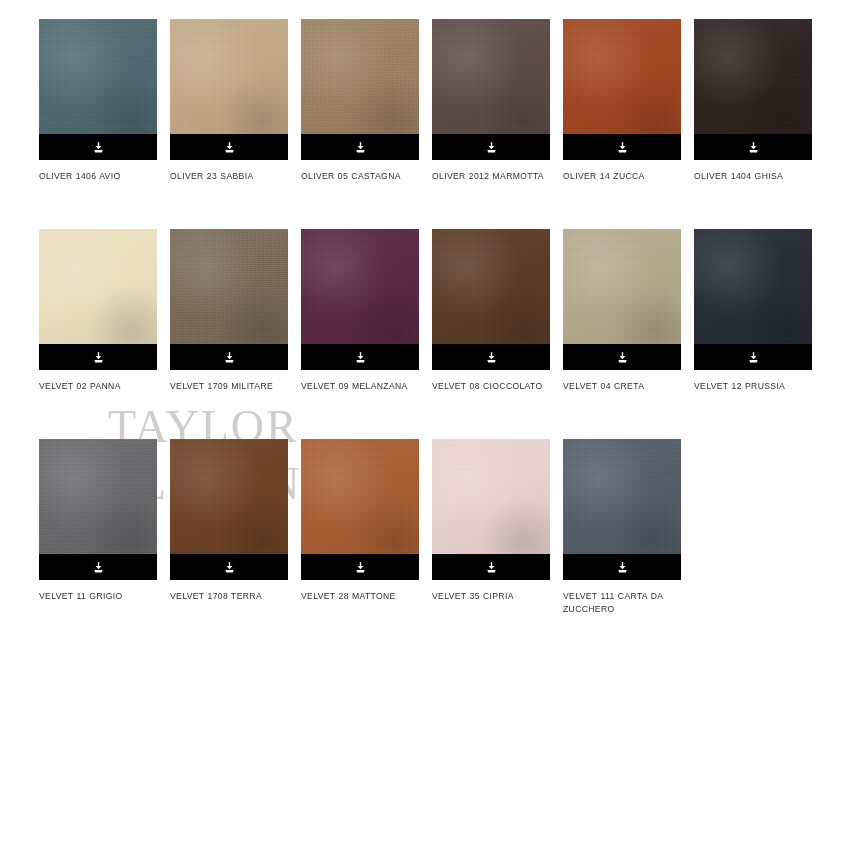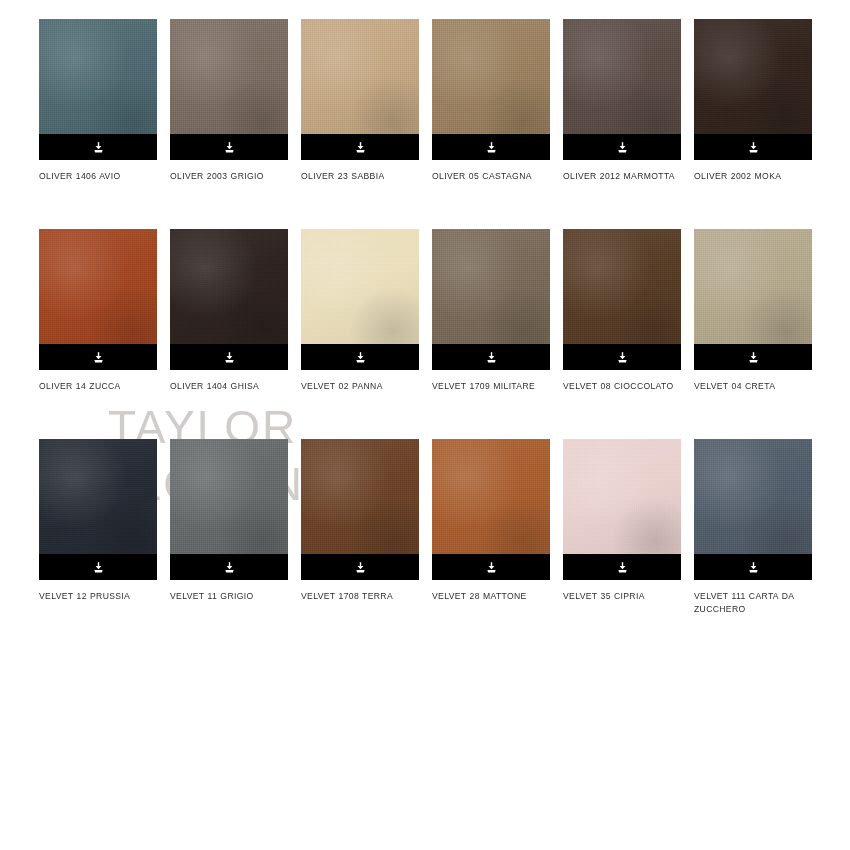--- a/index.html
+++ b/index.html
@@ -20,21 +20,21 @@
     background: #ffffff;
   }
 
   
   #watermark {
     position: absolute;
     left: 108px;
     top: 404px;
     z-index: 5;
     pointer-events: none;
-    font-family: Liberation Sans, sans-serif;
+    font-family: Liberation Serif, serif;
     font-size: 46px;
     line-height: 46px;
     letter-spacing: 2px;
     color: #c9c6c2;
     opacity: 0.88;
     white-space: nowrap;
   }
   #watermark .wm-line-2 { display: block; margin-top: 2px; }
   #watermark .wm-mark {
     font-size: 26px;
@@ -163,37 +163,20 @@
                 <path d="M6.6 9.4 L12 15.2 L17.4 9.4 Z" fill="#ffffff"></path>
                 <path d="M4.4 16.4 L19.6 16.4 L18.2 21.2 L5.8 21.2 Z" fill="#ffffff"></path>
               </svg>
             </span>
           </div>
         </div>
         <div class="swatch-label">OLIVER 1406 AVIO</div>
       </div>
       <div class="swatch-card">
         <div class="swatch-chip">
-          <div class="swatch-color" style="background-color: rgb(123, 108, 98);"></div>
-          <div class="swatch-texture"></div>
-          <div class="swatch-sheen"></div>
-          <div class="download-bar" style="background-color: rgb(0, 0, 0);">
-            <span class="download-icon">
-              <svg viewBox="0 0 24 24" width="13" height="13" aria-hidden="true">
-                <path d="M12 2.2 L12 11.2" stroke="#ffffff" stroke-width="2.6" fill="none" stroke-linecap="butt"></path>
-                <path d="M6.6 9.4 L12 15.2 L17.4 9.4 Z" fill="#ffffff"></path>
-                <path d="M4.4 16.4 L19.6 16.4 L18.2 21.2 L5.8 21.2 Z" fill="#ffffff"></path>
-              </svg>
-            </span>
-          </div>
-        </div>
-        <div class="swatch-label">OLIVER 2003 GRIGIO</div>
-      </div>
-      <div class="swatch-card">
-        <div class="swatch-chip">
           <div class="swatch-color" style="background-color: rgb(194, 168, 134);"></div>
           <div class="swatch-texture"></div>
           <div class="swatch-sheen"></div>
           <div class="download-bar" style="background-color: rgb(0, 0, 0);">
             <span class="download-icon">
               <svg viewBox="0 0 24 24" width="13" height="13" aria-hidden="true">
                 <path d="M12 2.2 L12 11.2" stroke="#ffffff" stroke-width="2.6" fill="none" stroke-linecap="butt"></path>
                 <path d="M6.6 9.4 L12 15.2 L17.4 9.4 Z" fill="#ffffff"></path>
                 <path d="M4.4 16.4 L19.6 16.4 L18.2 21.2 L5.8 21.2 Z" fill="#ffffff"></path>
               </svg>
@@ -231,37 +214,20 @@
                 <path d="M6.6 9.4 L12 15.2 L17.4 9.4 Z" fill="#ffffff"></path>
                 <path d="M4.4 16.4 L19.6 16.4 L18.2 21.2 L5.8 21.2 Z" fill="#ffffff"></path>
               </svg>
             </span>
           </div>
         </div>
         <div class="swatch-label">OLIVER 2012 MARMOTTA</div>
       </div>
       <div class="swatch-card">
         <div class="swatch-chip">
-          <div class="swatch-color" style="background-color: rgb(51, 37, 30);"></div>
-          <div class="swatch-texture"></div>
-          <div class="swatch-sheen"></div>
-          <div class="download-bar" style="background-color: rgb(0, 0, 0);">
-            <span class="download-icon">
-              <svg viewBox="0 0 24 24" width="13" height="13" aria-hidden="true">
-                <path d="M12 2.2 L12 11.2" stroke="#ffffff" stroke-width="2.6" fill="none" stroke-linecap="butt"></path>
-                <path d="M6.6 9.4 L12 15.2 L17.4 9.4 Z" fill="#ffffff"></path>
-                <path d="M4.4 16.4 L19.6 16.4 L18.2 21.2 L5.8 21.2 Z" fill="#ffffff"></path>
-              </svg>
-            </span>
-          </div>
-        </div>
-        <div class="swatch-label">OLIVER 2002 MOKA</div>
-      </div>
-      <div class="swatch-card">
-        <div class="swatch-chip">
           <div class="swatch-color" style="background-color: rgb(163, 70, 31);"></div>
           <div class="swatch-texture"></div>
           <div class="swatch-sheen"></div>
           <div class="download-bar" style="background-color: rgb(0, 0, 0);">
             <span class="download-icon">
               <svg viewBox="0 0 24 24" width="13" height="13" aria-hidden="true">
                 <path d="M12 2.2 L12 11.2" stroke="#ffffff" stroke-width="2.6" fill="none" stroke-linecap="butt"></path>
                 <path d="M6.6 9.4 L12 15.2 L17.4 9.4 Z" fill="#ffffff"></path>
                 <path d="M4.4 16.4 L19.6 16.4 L18.2 21.2 L5.8 21.2 Z" fill="#ffffff"></path>
               </svg>
@@ -316,20 +282,37 @@
                 <path d="M6.6 9.4 L12 15.2 L17.4 9.4 Z" fill="#ffffff"></path>
                 <path d="M4.4 16.4 L19.6 16.4 L18.2 21.2 L5.8 21.2 Z" fill="#ffffff"></path>
               </svg>
             </span>
           </div>
         </div>
         <div class="swatch-label">VELVET 1709 MILITARE</div>
       </div>
       <div class="swatch-card">
         <div class="swatch-chip">
+          <div class="swatch-color" style="background-color: rgb(91, 39, 69);"></div>
+          <div class="swatch-texture"></div>
+          <div class="swatch-sheen"></div>
+          <div class="download-bar" style="background-color: rgb(0, 0, 0);">
+            <span class="download-icon">
+              <svg viewBox="0 0 24 24" width="13" height="13" aria-hidden="true">
+                <path d="M12 2.2 L12 11.2" stroke="#ffffff" stroke-width="2.6" fill="none" stroke-linecap="butt"></path>
+                <path d="M6.6 9.4 L12 15.2 L17.4 9.4 Z" fill="#ffffff"></path>
+                <path d="M4.4 16.4 L19.6 16.4 L18.2 21.2 L5.8 21.2 Z" fill="#ffffff"></path>
+              </svg>
+            </span>
+          </div>
+        </div>
+        <div class="swatch-label">VELVET 09 MELANZANA</div>
+      </div>
+      <div class="swatch-card">
+        <div class="swatch-chip">
           <div class="swatch-color" style="background-color: rgb(90, 60, 37);"></div>
           <div class="swatch-texture"></div>
           <div class="swatch-sheen"></div>
           <div class="download-bar" style="background-color: rgb(0, 0, 0);">
             <span class="download-icon">
               <svg viewBox="0 0 24 24" width="13" height="13" aria-hidden="true">
                 <path d="M12 2.2 L12 11.2" stroke="#ffffff" stroke-width="2.6" fill="none" stroke-linecap="butt"></path>
                 <path d="M6.6 9.4 L12 15.2 L17.4 9.4 Z" fill="#ffffff"></path>
                 <path d="M4.4 16.4 L19.6 16.4 L18.2 21.2 L5.8 21.2 Z" fill="#ffffff"></path>
               </svg>

